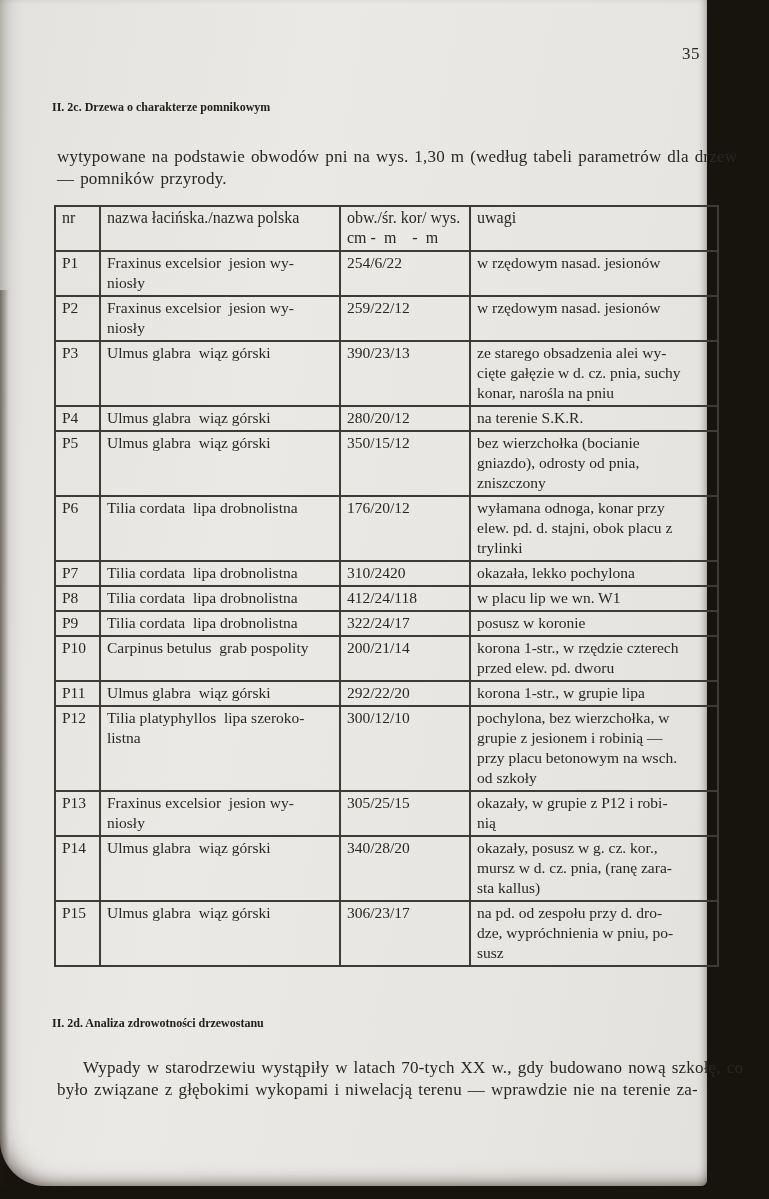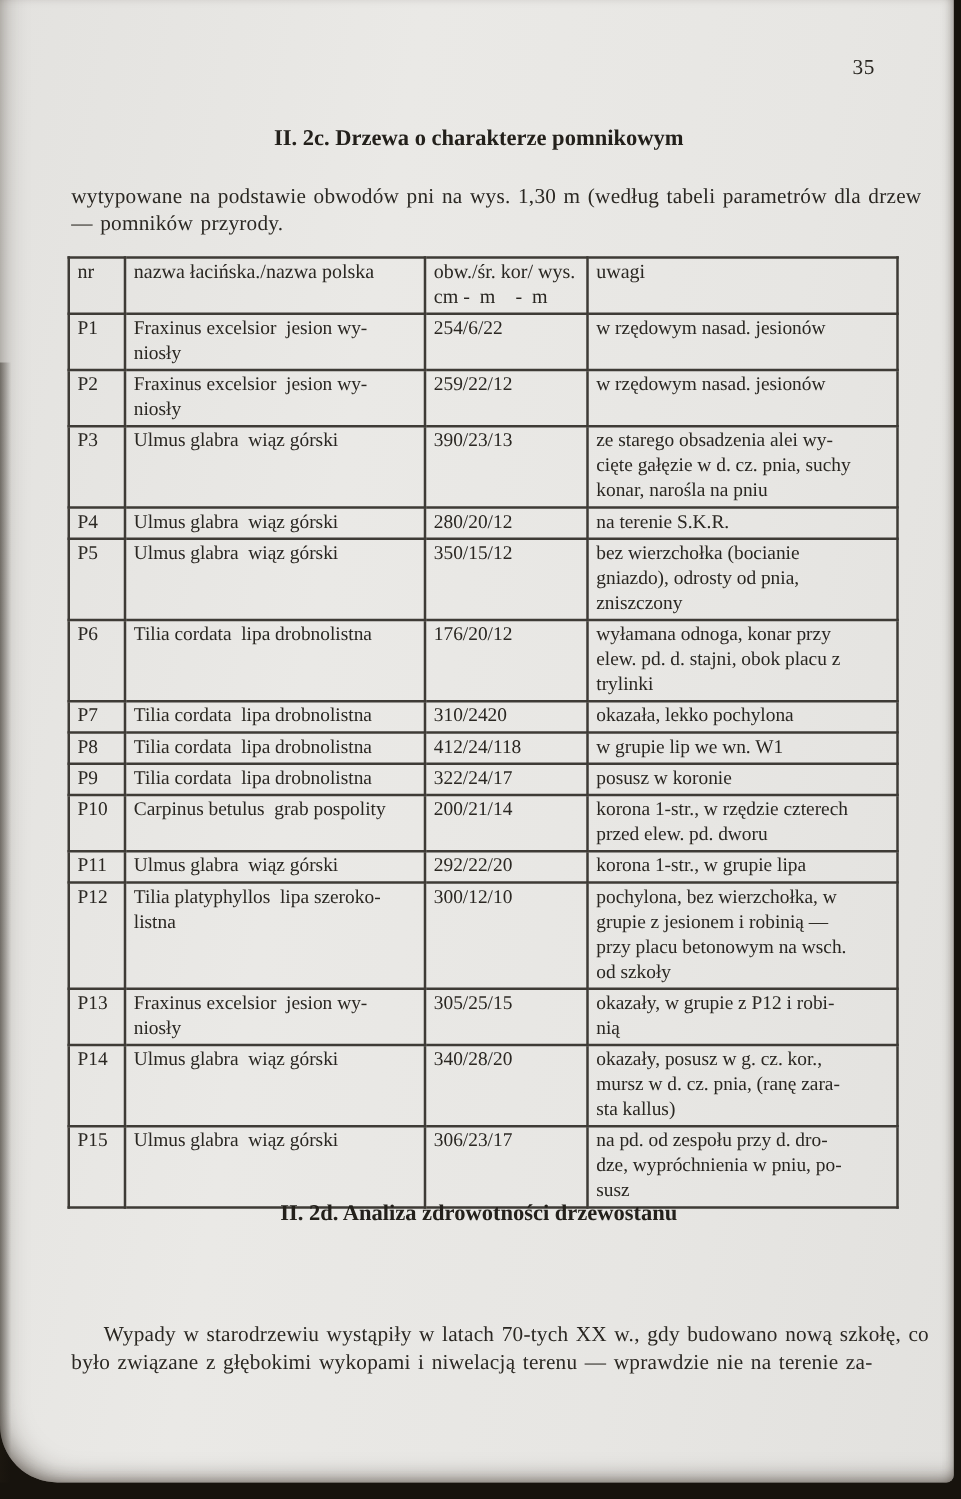--- a/index.html
+++ b/index.html
@@ -11,21 +11,21 @@
   .scan {
     position: relative;
     width: 769px;
     height: 1199px;
     background: #17130d;
     overflow: hidden;
   }
   .page {
     position: absolute;
     left: 0; top: 0;
-    width: 763px;
+    width: 707px;
     height: 1186px;
     background: linear-gradient(100deg, #e3e2df 0%, #eae9e6 35%, #e7e6e3 70%, #e2e1de 100%);
     border-bottom-left-radius: 46px;
     border-bottom-right-radius: 6px;
     box-shadow:
       inset 0 -8px 14px -8px rgba(55,45,35,0.45),
       inset -5px 0 9px -5px rgba(55,45,35,0.50),
       inset 16px -16px 22px -18px rgba(40,30,20,0.50);
     color: #2a2722;
   }
@@ -38,28 +38,27 @@
   }
   .page-number {
     position: absolute;
     top: 44px; left: 682px;
     font-size: 17px;
     letter-spacing: 0.5px;
   }
   .heading {
     position: absolute;
     left: 52px; width: 662px;
-    text-align: center;
     font-weight: bold;
-    font-size: 18px;
+    font-size: 12px;
     color: #23201b;
     white-space: pre;
   }
   #h2c { top: 100px; }
-  #h2d { top: 960px; }
+  #h2d { top: 1016px; }
   .para {
     position: absolute;
     left: 57px; width: 690px;
     font-size: 17px;
     line-height: 21.5px;
     letter-spacing: 0.2px;
     word-spacing: 1.5px;
     white-space: pre;
     font-family: Liberation Serif, serif;
   }
@@ -167,21 +166,21 @@
         <tr>
           <td>P7</td>
           <td>Tilia cordata  lipa drobnolistna</td>
           <td>310/2420</td>
           <td>okazała, lekko pochylona</td>
         </tr>
         <tr>
           <td>P8</td>
           <td>Tilia cordata  lipa drobnolistna</td>
           <td>412/24/118</td>
-          <td>w grupie lip we wn. W1</td>
+          <td>w placu lip we wn. W1</td>
         </tr>
         <tr>
           <td>P9</td>
           <td>Tilia cordata  lipa drobnolistna</td>
           <td>322/24/17</td>
           <td>posusz w koronie</td>
         </tr>
         <tr>
           <td>P10</td>
           <td>Carpinus betulus  grab pospolity</td>

